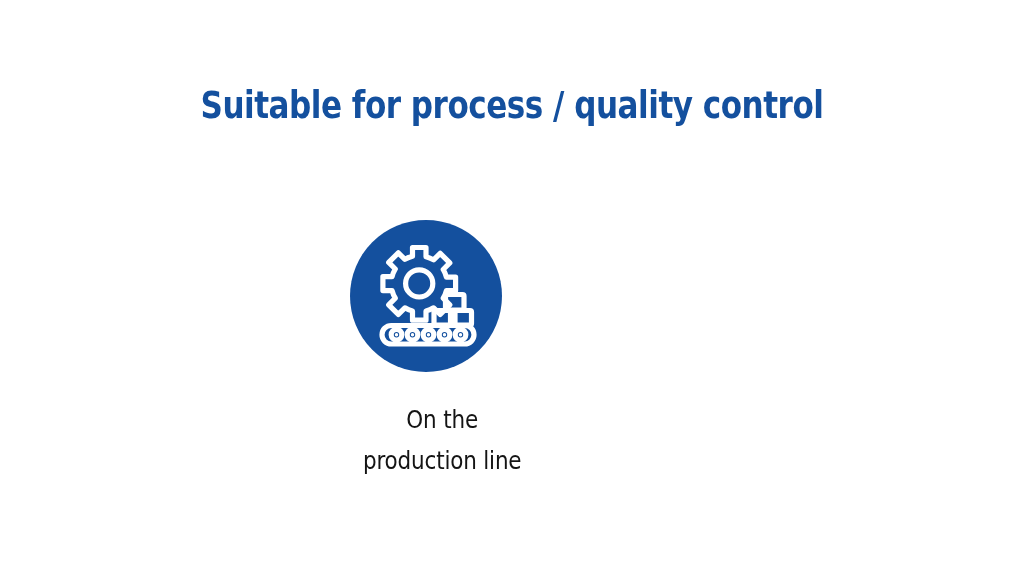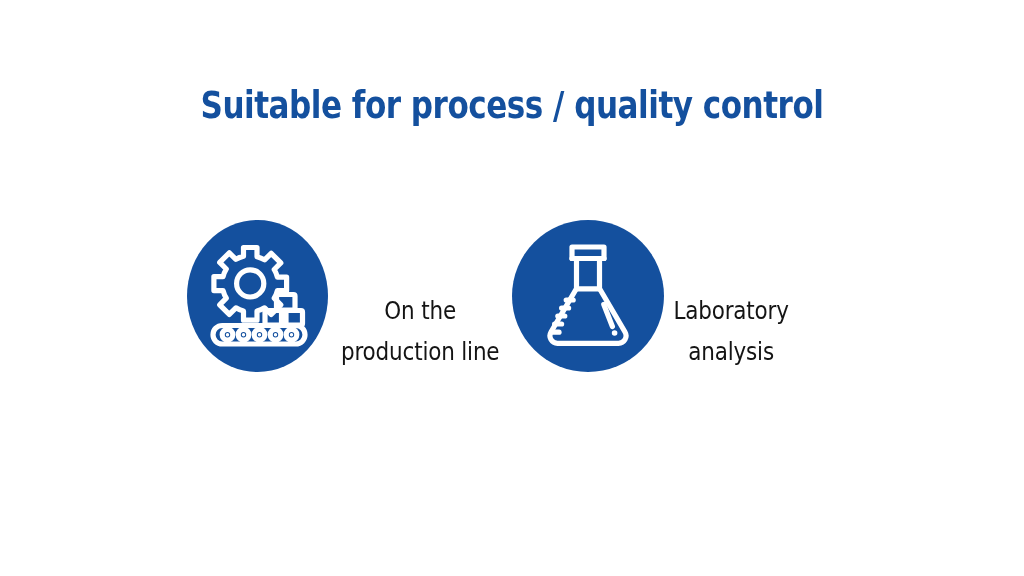--- a/index.html
+++ b/index.html
@@ -39,22 +39,22 @@
     top: 220px;
     left: 0;
     width: 1024px;
     display: flex;
     justify-content: center;
     align-items: flex-start;
   }
   .card {
     width: 325px;
     display: flex;
-    flex-direction: row;
-    align-items: flex-end;
+    flex-direction: column;
+    align-items: flex-start;
   }
   .icon-circle {
     width: 152px;
     height: 152px;
     border-radius: 50%;
     background: #14509e;
     display: flex;
     align-items: center;
     justify-content: center;
   }
@@ -117,43 +117,15 @@
           </svg>
         </span>
       </div>
       <div class="card-label">
         <span class="line">On the</span>
         <span class="line">production line</span>
       </div>
     </div>
 
 
-    <div class="card">
-      <div class="icon-circle">
-        <span>
-          <svg width="86" height="104" viewBox="0 0 86 104" fill="none" stroke="#ffffff" stroke-width="5.2" stroke-linecap="round" stroke-linejoin="round">
-
-            <path d="M27.0 3.0 h32.0 v11.5 h-4.5 v30.0 L80.0 88.0 a7.5 7.5 0 0 1 -6.5 11.3 H12.5 A7.5 7.5 0 0 1 6.0 88.0 L31.5 44.5 v-30.0 h-4.5 z"></path>
-
-            <path d="M27.0 14.5 h32.0"></path>
-
-            <path d="M31.8 44.8 h22.5"></path>
-
-            <path d="M21.2 56.0 h7.0"></path>
-            <path d="M16.6 64.0 h7.0"></path>
-            <path d="M12.8 72.0 h7.0"></path>
-            <path d="M9.6 80.0 h7.0"></path>
-            <path d="M7.0 88.2 h7.0"></path>
-
-            <path d="M58.8 60.5 L67.4 82.5"></path>
-
-            <circle cx="69.6" cy="89.0" r="1.7" fill="#ffffff" stroke-width="2.2"></circle>
-          </svg>
-        </span>
-      </div>
-      <div class="card-label">
-        <span class="line">Laboratory</span>
-        <span class="line">analysis</span>
-      </div>
-    </div>
 
   </div>
 </div>
 
 </body></html>

